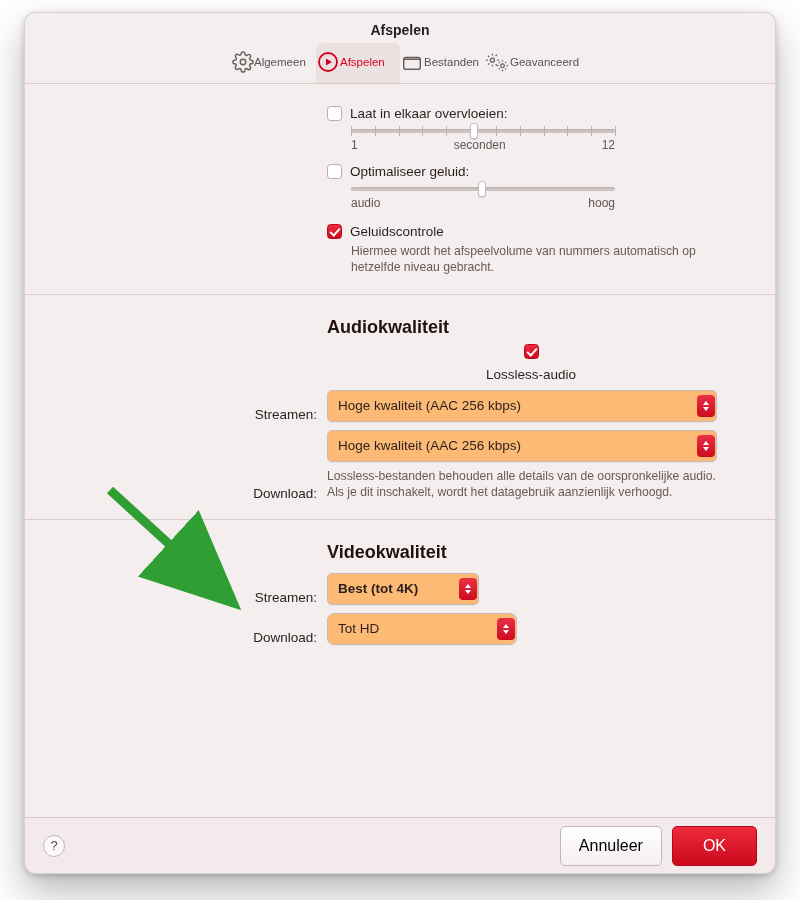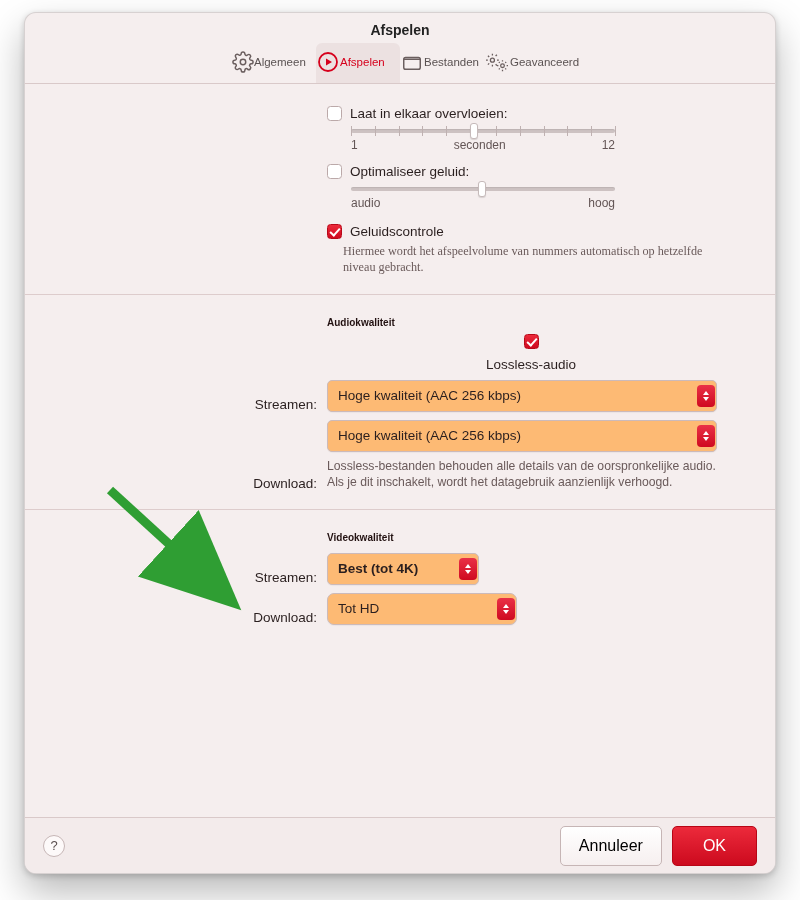--- a/index.html
+++ b/index.html
@@ -62,21 +62,21 @@
   width: 262px;
   text-align: right;
   padding-right: 10px;
   padding-top: 3px;
   font-size: 13.5px;
   color: #2a1f1f;
 }
 .fieldcol { flex: 1; }
 .heading {
   font-weight: 700;
-  font-size: 10px;
+  font-size: 18px;
   color: #211;
   margin-bottom: 6px;
 }
 .chkline {
   display: flex;
   align-items: center;
   gap: 8px;
   font-size: 13.5px;
   color: #2a1f1f;
 }
@@ -274,21 +274,21 @@
           </div>
           <div class="slider-lbls" style="margin-left:24px;">
             <span>audio</span>
             <span>hoog</span>
           </div>
 
           <div class="chkline" style="margin-top:14px;">
             <span class="chkbox checked"></span>
             <span>Geluidscontrole</span>
           </div>
-          <div class="small" style="margin-left:16px; max-width:400px;font-family:Liberation Serif, serif;">Hiermee wordt het afspeelvolume van nummers automatisch op hetzelfde niveau gebracht.</div>
+          <div class="small" style="margin-left:24px; max-width:400px;">Hiermee wordt het afspeelvolume van nummers automatisch op hetzelfde niveau gebracht.</div>
         </div>
       </div>
     </div>
 
     <div class="section">
       <div class="row">
         <div class="lblcol"></div>
         <div class="fieldcol">
           <div class="heading">Audiokwaliteit</div>
           <div class="chkline" style="margin-top:2px;flex-direction:column;">

